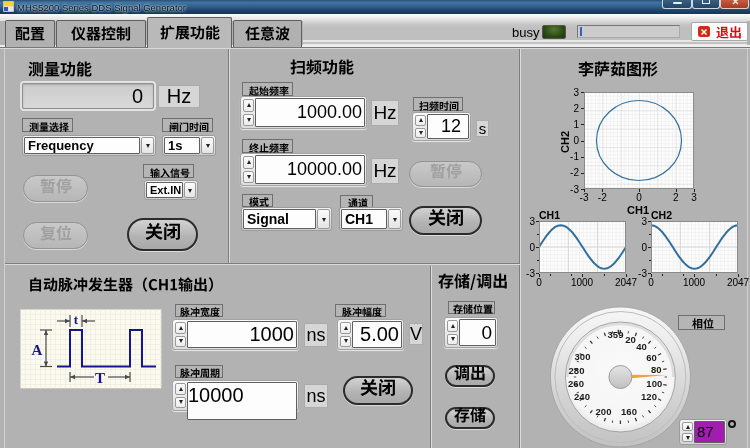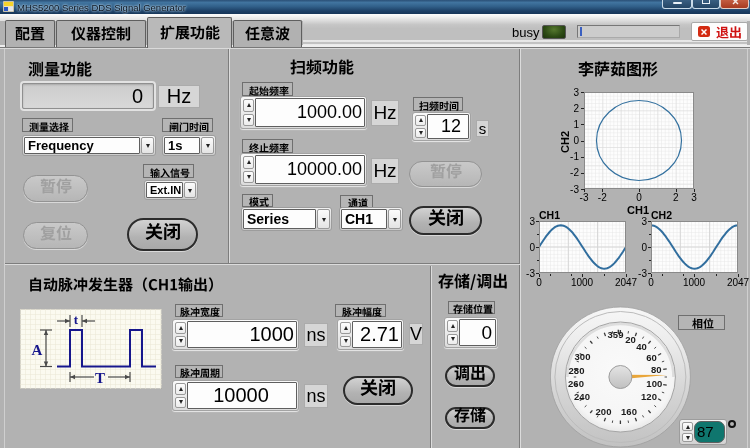--- a/index.html
+++ b/index.html
@@ -202,21 +202,21 @@
   </div>
 <div style="position:absolute;left:255px;top:155px;width:110px;height:29px;background:#fdfdfd;border:1px solid #5f5f5f;border-radius:1px;box-sizing:border-box;font:normal 18px 'Liberation Sans',sans-serif;color:#000;text-align:right;padding-right:2px;line-height:27px;white-space:nowrap;overflow:hidden">10000.00</div>
 <div style="position:absolute;left:371px;top:158px;width:28px;height:26px;background:#d6d6d6;border:1px solid #ababab;box-sizing:border-box;font:19px 'Liberation Sans',sans-serif;color:#000;text-align:center;line-height:24px">Hz</div>
 <div style="position:absolute;left:242px;top:194px;width:31px;height:13px;border:1px solid #6f6f6f;background:#b5b5b5;box-sizing:border-box">
     <div style="position:absolute;left:5.5px;top:0.0px"><svg width="20" height="12" viewBox="0 0 20 12" fill="#000">
         <path transform="translate(0.0 8.8) scale(0.010000 -0.010000)" d="M512 404H787V360H512ZM512 525H787V482H512ZM720 850V781H604V850H490V781H373V683H490V626H604V683H720V626H836V683H949V781H836V850ZM401 608V277H593C591 257 588 237 585 219H355V120H546C509 68 442 31 317 6C340 -17 368 -61 378 -90C543 -50 625 12 667 99C717 7 793 -57 906 -88C922 -58 955 -12 980 11C890 29 823 66 778 120H953V219H703L710 277H903V608ZM151 850V663H42V552H151V527C123 413 74 284 18 212C38 180 64 125 76 91C103 133 129 190 151 254V-89H264V365C285 323 304 280 315 250L386 334C369 363 293 479 264 517V552H355V663H264V850Z"></path>
         <path transform="translate(10.0 8.8) scale(0.010000 -0.010000)" d="M543 846C543 790 544 734 546 679H51V562H552C576 207 651 -90 823 -90C918 -90 959 -44 977 147C944 160 899 189 872 217C867 90 855 36 834 36C761 36 699 269 678 562H951V679H856L926 739C897 772 839 819 793 850L714 784C754 754 803 712 831 679H673C671 734 671 790 672 846ZM51 59 84 -62C214 -35 392 2 556 38L548 145L360 111V332H522V448H89V332H240V90C168 78 103 67 51 59Z"></path>
       </svg></div>
   </div>
 <div style="position:absolute;left:241px;top:207px;width:91px;height:24px;background:linear-gradient(#f2f2f2,#cdcdcd);border:1px solid #9c9c9c;border-radius:3px;box-sizing:border-box"></div>
-<div style="position:absolute;left:243px;top:209px;width:73px;height:20px;background:#fdfdfd;border:1px solid #5f5f5f;border-radius:1px;box-sizing:border-box;font:bold 14px 'Liberation Sans',sans-serif;color:#000;text-align:left;padding-left:3px;line-height:18px;white-space:nowrap;overflow:hidden">Series</div>
+<div style="position:absolute;left:243px;top:209px;width:73px;height:20px;background:#fdfdfd;border:1px solid #5f5f5f;border-radius:1px;box-sizing:border-box;font:bold 14px 'Liberation Sans',sans-serif;color:#000;text-align:left;padding-left:3px;line-height:18px;white-space:nowrap;overflow:hidden">Signal</div>
 <div style="position:absolute;left:317px;top:209px;width:13px;height:20px;background:linear-gradient(#fbfbfb,#e4e4e4);border:1px solid #999;border-radius:2px;box-sizing:border-box">
     <div style="position:absolute;left:50%;top:55%;transform:translate(-50%,-50%);width:0;height:0;border-left:2.5px solid transparent;border-right:2.5px solid transparent;border-top:4px solid #222"></div>
   </div>
 <div style="position:absolute;left:340px;top:195px;width:33px;height:13px;border:1px solid #6f6f6f;background:#b5b5b5;box-sizing:border-box">
     <div style="position:absolute;left:6.5px;top:0.0px"><svg width="20" height="12" viewBox="0 0 20 12" fill="#000">
         <path transform="translate(0.0 8.8) scale(0.010000 -0.010000)" d="M46 742C105 690 185 617 221 570L307 652C268 697 186 766 127 814ZM274 467H33V356H159V117C116 97 69 60 25 16L98 -85C141 -24 189 36 221 36C242 36 275 5 315 -18C385 -58 467 -69 591 -69C698 -69 865 -63 943 -59C945 -28 962 26 975 56C870 42 703 33 595 33C486 33 396 39 331 78C307 92 289 105 274 115ZM370 818V727H727C701 707 673 688 645 672C599 691 552 709 513 723L436 659C480 642 531 620 579 598H361V80H473V231H588V84H695V231H814V186C814 175 810 171 799 171C788 171 753 170 722 172C734 146 747 106 752 77C812 77 856 78 887 94C919 110 928 135 928 184V598H794L796 600L743 627C810 668 875 718 925 767L854 824L831 818ZM814 512V458H695V512ZM473 374H588V318H473ZM473 458V512H588V458ZM814 374V318H695V374Z"></path>
         <path transform="translate(10.0 8.8) scale(0.010000 -0.010000)" d="M45 753C95 701 158 628 183 581L282 648C253 695 188 764 137 813ZM491 359H762V305H491ZM491 228H762V173H491ZM491 489H762V435H491ZM378 574V88H880V574H653L682 633H953V730H791L852 818L737 850C722 814 696 766 672 730H515L566 752C554 782 524 826 500 858L399 816C416 790 436 757 450 730H312V633H554L540 574ZM279 491H45V380H164V106C120 86 71 51 25 8L97 -93C143 -36 194 23 229 23C254 23 287 -5 334 -29C408 -65 496 -77 616 -77C713 -77 875 -71 941 -67C943 -35 960 19 973 49C876 35 722 27 620 27C512 27 420 34 353 67C321 83 299 97 279 108Z"></path>
       </svg></div>
   </div>
 <div style="position:absolute;left:339px;top:207px;width:64px;height:24px;background:linear-gradient(#f2f2f2,#cdcdcd);border:1px solid #9c9c9c;border-radius:3px;box-sizing:border-box"></div>
@@ -436,21 +436,21 @@
   </div>
 <div class="ab" style="left:679px;top:419px;width:48px;height:26px;background:linear-gradient(#f4f4f4,#d2d2d2);border:1px solid #9c9c9c;border-radius:3px;box-sizing:border-box"></div>
 <div style="position:absolute;left:682px;top:422px;width:11px;height:20px">
     <div style="background:linear-gradient(#fdfdfd,#ececec);border:1px solid #9a9a9a;border-radius:2px;box-sizing:border-box;position:absolute;left:0;top:0;width:11px;height:9.0px">
       <div style="position:absolute;left:50%;top:50%;transform:translate(-50%,-50%);width:0;height:0;border-left:2.5px solid transparent;border-right:2.5px solid transparent;border-bottom:4px solid #222"></div>
     </div>
     <div style="background:linear-gradient(#fdfdfd,#ececec);border:1px solid #9a9a9a;border-radius:2px;box-sizing:border-box;position:absolute;left:0;bottom:0;width:11px;height:9.0px">
       <div style="position:absolute;left:50%;top:50%;transform:translate(-50%,-50%);width:0;height:0;border-left:2.5px solid transparent;border-right:2.5px solid transparent;border-top:4px solid #222"></div>
     </div>
   </div>
-<div style="position:absolute;left:694px;top:421px;width:31px;height:22px;background:#0f766e;border:1px solid #5f5f5f;border-radius:7px;box-sizing:border-box;font:normal 15px 'Liberation Sans',sans-serif;color:#000;text-align:left;padding-left:2px;line-height:20px;white-space:nowrap;overflow:hidden">87</div>
+<div style="position:absolute;left:694px;top:421px;width:31px;height:22px;background:#a21caf;border:1px solid #5f5f5f;border-radius:1px;box-sizing:border-box;font:normal 15px 'Liberation Sans',sans-serif;color:#000;text-align:left;padding-left:2px;line-height:20px;white-space:nowrap;overflow:hidden">87</div>
 <div class="ab" style="left:728px;top:420px;width:8px;height:8px;border:2px solid #111;border-radius:50%;box-sizing:border-box"></div>
 <div style="position:absolute;left:28px;top:277px;width:195px;height:17px"><svg width="195" height="17" viewBox="0 0 195 17" fill="#000">
       <path transform="translate(0.0 13.2) scale(0.015000 -0.015000)" d="M265 391H743V288H265ZM265 502V605H743V502ZM265 177H743V73H265ZM428 851C423 812 412 763 400 720H144V-89H265V-38H743V-87H870V720H526C542 755 558 795 573 835Z"></path>
       <path transform="translate(15.0 13.2) scale(0.015000 -0.015000)" d="M81 772V667H474V772ZM90 20 91 22V19C120 38 163 52 412 117L423 70L519 100C498 65 473 32 443 3C473 -16 513 -59 532 -88C674 53 716 264 730 517H833C824 203 814 81 792 53C781 40 772 37 755 37C733 37 691 37 643 41C663 8 677 -42 679 -76C731 -78 782 -78 814 -73C849 -66 872 -56 897 -21C931 25 941 172 951 578C951 593 952 632 952 632H734L736 832H617L616 632H504V517H612C605 358 584 220 525 111C507 180 468 286 432 367L335 341C351 303 367 260 381 217L211 177C243 255 274 345 295 431H492V540H48V431H172C150 325 115 223 102 193C86 156 72 133 52 127C66 97 84 42 90 20Z"></path>
       <path transform="translate(30.0 13.2) scale(0.015000 -0.015000)" d="M505 751C602 727 742 684 810 655L856 760C784 787 643 826 549 844ZM403 481V370H496C475 268 435 175 381 119V815H78V449C78 302 74 99 17 -39C43 -49 90 -75 111 -93C150 -1 168 123 176 242H273V41C273 29 269 25 258 25C246 25 214 24 182 26C196 -4 210 -57 212 -87C273 -87 313 -84 343 -65C373 -46 381 -12 381 40V80C401 56 423 26 433 5C538 97 597 260 619 465L549 483L530 481ZM183 706H273V586H183ZM183 478H273V353H182L183 449ZM456 667V553H636V43C636 29 631 25 616 24C602 24 555 24 512 26C527 -5 542 -57 546 -90C619 -90 668 -87 704 -68C739 -49 749 -16 749 41V235C789 140 839 60 901 4C920 35 959 79 986 100C911 155 851 245 806 349C855 392 915 454 974 509L868 588C843 547 805 495 768 451L749 518V667Z"></path>
       <path transform="translate(45.0 13.2) scale(0.015000 -0.015000)" d="M46 703C105 655 180 585 213 538L305 631C269 678 191 742 132 786ZM27 79 138 4C194 103 252 218 303 326L207 400C150 282 78 156 27 79ZM572 550V352H449V550ZM693 550H820V352H693ZM572 849V671H331V185H449V231H572V-90H693V231H820V190H944V671H693V849Z"></path>
       <path transform="translate(60.0 13.2) scale(0.015000 -0.015000)" d="M668 791C706 746 759 683 784 646L882 709C855 745 800 805 761 846ZM134 501C143 516 185 523 239 523H370C305 330 198 180 19 85C48 62 91 14 107 -12C229 55 320 142 389 248C420 197 456 151 496 111C420 67 332 35 237 15C260 -12 287 -59 301 -91C409 -63 509 -24 595 31C680 -25 782 -66 904 -91C920 -58 953 -8 979 18C870 36 776 67 697 109C779 185 844 282 884 407L800 446L778 441H484C494 468 503 495 512 523H945L946 638H541C555 700 566 766 575 835L440 857C431 780 419 707 403 638H265C291 689 317 751 334 809L208 829C188 750 150 671 138 651C124 628 110 614 95 609C107 580 126 526 134 501ZM593 179C542 221 500 270 467 325H713C682 269 641 220 593 179Z"></path>
       <path transform="translate(75.0 13.2) scale(0.015000 -0.015000)" d="M208 837C173 699 108 562 30 477C60 461 114 425 138 405C171 445 202 495 231 551H439V374H166V258H439V56H51V-61H955V56H565V258H865V374H565V551H904V668H565V850H439V668H284C303 714 319 761 332 809Z"></path>
       <path transform="translate(90.0 13.2) scale(0.015000 -0.015000)" d="M227 708H338V618H227ZM648 708H769V618H648ZM606 482C638 469 676 450 707 431H484C500 456 514 482 527 508L452 522V809H120V517H401C387 488 369 459 348 431H45V327H243C184 280 110 239 20 206C42 185 72 140 84 112L120 128V-90H230V-66H337V-84H452V227H292C334 258 371 292 404 327H571C602 291 639 257 679 227H541V-90H651V-66H769V-84H885V117L911 108C928 137 961 182 987 204C889 229 794 273 722 327H956V431H785L816 462C794 480 759 500 722 517H884V809H540V517H642ZM230 37V124H337V37ZM651 37V124H769V37Z"></path>
       <path transform="translate(105.0 13.2) scale(0.015000 -0.015000)" d="M663 380C663 166 752 6 860 -100L955 -58C855 50 776 188 776 380C776 572 855 710 955 818L860 860C752 754 663 594 663 380Z"></path>
@@ -520,40 +520,40 @@
   </div>
 <div style="position:absolute;left:337px;top:319px;width:67px;height:31px;background:linear-gradient(#fafafa,#dcdcdc);border:1px solid #a3a3a3;border-radius:3px;box-sizing:border-box;box-shadow:0 1px 1px rgba(255,255,255,.7)"></div>
 <div style="position:absolute;left:340px;top:322px;width:11px;height:25px">
     <div style="background:linear-gradient(#fdfdfd,#ececec);border:1px solid #9a9a9a;border-radius:2px;box-sizing:border-box;position:absolute;left:0;top:0;width:11px;height:11.5px">
       <div style="position:absolute;left:50%;top:50%;transform:translate(-50%,-50%);width:0;height:0;border-left:2.5px solid transparent;border-right:2.5px solid transparent;border-bottom:4px solid #222"></div>
     </div>
     <div style="background:linear-gradient(#fdfdfd,#ececec);border:1px solid #9a9a9a;border-radius:2px;box-sizing:border-box;position:absolute;left:0;bottom:0;width:11px;height:11.5px">
       <div style="position:absolute;left:50%;top:50%;transform:translate(-50%,-50%);width:0;height:0;border-left:2.5px solid transparent;border-right:2.5px solid transparent;border-top:4px solid #222"></div>
     </div>
   </div>
-<div style="position:absolute;left:352px;top:321px;width:50px;height:27px;background:#fdfdfd;border:1px solid #5f5f5f;border-radius:1px;box-sizing:border-box;font:normal 20px 'Liberation Sans',sans-serif;color:#000;text-align:right;padding-right:2px;line-height:25px;white-space:nowrap;overflow:hidden">2.71</div>
+<div style="position:absolute;left:352px;top:321px;width:50px;height:27px;background:#fdfdfd;border:1px solid #5f5f5f;border-radius:1px;box-sizing:border-box;font:normal 20px 'Liberation Sans',sans-serif;color:#000;text-align:right;padding-right:2px;line-height:25px;white-space:nowrap;overflow:hidden">5.00</div>
 <div style="position:absolute;left:409px;top:323px;width:14px;height:22px;background:#d6d6d6;border:1px solid #ababab;box-sizing:border-box;font:18px 'Liberation Sans',sans-serif;color:#000;text-align:center;line-height:20px">V</div>
 <div style="position:absolute;left:175px;top:365px;width:48px;height:13px;border:1px solid #6f6f6f;background:#b5b5b5;box-sizing:border-box">
     <div style="position:absolute;left:4.0px;top:0.0px"><svg width="40" height="12" viewBox="0 0 40 12" fill="#000">
         <path transform="translate(0.0 8.8) scale(0.010000 -0.010000)" d="M505 751C602 727 742 684 810 655L856 760C784 787 643 826 549 844ZM403 481V370H496C475 268 435 175 381 119V815H78V449C78 302 74 99 17 -39C43 -49 90 -75 111 -93C150 -1 168 123 176 242H273V41C273 29 269 25 258 25C246 25 214 24 182 26C196 -4 210 -57 212 -87C273 -87 313 -84 343 -65C373 -46 381 -12 381 40V80C401 56 423 26 433 5C538 97 597 260 619 465L549 483L530 481ZM183 706H273V586H183ZM183 478H273V353H182L183 449ZM456 667V553H636V43C636 29 631 25 616 24C602 24 555 24 512 26C527 -5 542 -57 546 -90C619 -90 668 -87 704 -68C739 -49 749 -16 749 41V235C789 140 839 60 901 4C920 35 959 79 986 100C911 155 851 245 806 349C855 392 915 454 974 509L868 588C843 547 805 495 768 451L749 518V667Z"></path>
         <path transform="translate(10.0 8.8) scale(0.010000 -0.010000)" d="M46 703C105 655 180 585 213 538L305 631C269 678 191 742 132 786ZM27 79 138 4C194 103 252 218 303 326L207 400C150 282 78 156 27 79ZM572 550V352H449V550ZM693 550H820V352H693ZM572 849V671H331V185H449V231H572V-90H693V231H820V190H944V671H693V849Z"></path>
         <path transform="translate(20.0 8.8) scale(0.010000 -0.010000)" d="M127 802V453C127 307 119 113 23 -18C49 -32 100 -72 120 -94C229 51 246 289 246 453V691H782V44C782 27 776 21 758 21C741 21 682 20 630 23C646 -7 663 -57 667 -88C754 -88 811 -87 850 -69C889 -49 902 -19 902 43V802ZM449 676V609H299V518H449V455H278V360H740V455H563V518H720V609H563V676ZM315 303V-25H423V30H702V303ZM423 212H591V121H423Z"></path>
         <path transform="translate(30.0 8.8) scale(0.010000 -0.010000)" d="M154 142C126 82 75 19 22 -21C49 -37 96 -71 118 -92C172 -43 231 35 268 109ZM822 696V579H678V696ZM303 97C342 50 391 -15 411 -55L493 -8L484 -24C510 -35 560 -71 579 -92C633 -2 658 123 670 243H822V44C822 29 816 24 802 24C787 24 738 23 696 26C711 -4 726 -57 730 -88C805 -89 856 -86 891 -67C926 -48 937 -16 937 43V805H565V437C565 306 560 137 502 11C476 51 431 106 394 147ZM822 473V350H676L678 437V473ZM353 838V732H228V838H120V732H42V627H120V254H30V149H525V254H463V627H532V732H463V838ZM228 627H353V568H228ZM228 477H353V413H228ZM228 321H353V254H228Z"></path>
       </svg></div>
   </div>
 <div style="position:absolute;left:172px;top:380px;width:127px;height:31px;background:linear-gradient(#fafafa,#dcdcdc);border:1px solid #a3a3a3;border-radius:3px;box-sizing:border-box;box-shadow:0 1px 1px rgba(255,255,255,.7)"></div>
 <div style="position:absolute;left:175px;top:383px;width:11px;height:25px">
     <div style="background:linear-gradient(#fdfdfd,#ececec);border:1px solid #9a9a9a;border-radius:2px;box-sizing:border-box;position:absolute;left:0;top:0;width:11px;height:11.5px">
       <div style="position:absolute;left:50%;top:50%;transform:translate(-50%,-50%);width:0;height:0;border-left:2.5px solid transparent;border-right:2.5px solid transparent;border-bottom:4px solid #222"></div>
     </div>
     <div style="background:linear-gradient(#fdfdfd,#ececec);border:1px solid #9a9a9a;border-radius:2px;box-sizing:border-box;position:absolute;left:0;bottom:0;width:11px;height:11.5px">
       <div style="position:absolute;left:50%;top:50%;transform:translate(-50%,-50%);width:0;height:0;border-left:2.5px solid transparent;border-right:2.5px solid transparent;border-top:4px solid #222"></div>
     </div>
   </div>
-<div style="position:absolute;left:187px;top:382px;width:110px;height:27px;background:#fdfdfd;border:1px solid #5f5f5f;border-radius:1px;box-sizing:border-box;font:normal 20px 'Liberation Sans',sans-serif;color:#000;text-align:center;padding-right:2px;line-height:25px;white-space:nowrap;overflow:hidden">10000</div>
+<div style="position:absolute;left:187px;top:382px;width:110px;height:38px;background:#fdfdfd;border:1px solid #5f5f5f;border-radius:1px;box-sizing:border-box;font:normal 20px 'Liberation Sans',sans-serif;color:#000;text-align:left;padding-right:2px;line-height:25px;white-space:nowrap;overflow:hidden">10000</div>
 <div style="position:absolute;left:304px;top:384px;width:24px;height:24px;background:#d6d6d6;border:1px solid #ababab;box-sizing:border-box;font:18px 'Liberation Sans',sans-serif;color:#000;text-align:center;line-height:22px">ns</div>
 <div style="position:absolute;left:343px;top:376px;width:70px;height:29px;background:linear-gradient(#d2d2d2,#b2b2b2 60%,#a9a9a9);border:2px solid #2c2c2c;border-radius:14.5px;box-sizing:border-box;box-shadow:0 1px 0 rgba(255,255,255,.5)">
     <div style="position:absolute;left:50%;top:50%;transform:translate(-50%,-50%)"><svg width="36" height="21" viewBox="0 0 36 21" fill="#000">
         <path transform="translate(0.0 15.8) scale(0.018000 -0.018000)" d="M204 796C237 752 273 693 293 647H127V528H438V401V391H60V272H414C374 180 273 89 30 19C62 -9 102 -61 119 -89C349 -18 467 78 526 179C610 51 727 -37 894 -84C912 -48 950 7 979 35C806 72 682 155 605 272H943V391H579V398V528H891V647H723C756 695 790 752 822 806L691 849C668 787 628 706 590 647H350L411 681C391 728 348 797 305 847Z"></path>
         <path transform="translate(18.0 15.8) scale(0.018000 -0.018000)" d="M67 609V-88H187V609ZM82 788C129 740 184 672 206 627L306 693C281 739 223 803 175 848ZM541 652V522H239V408H468C401 319 302 236 194 181C219 162 258 117 276 92C378 150 470 227 541 318V126C541 112 536 108 519 107C502 106 444 106 393 109C409 77 426 26 431 -7C512 -7 571 -4 612 14C653 32 665 63 665 124V408H780V522H665V652ZM346 802V691H821V41C821 26 816 21 800 20C786 20 737 20 696 22C711 -7 727 -56 731 -86C805 -87 856 -84 891 -66C927 -47 938 -18 938 39V802Z"></path>
       </svg></div>
   </div>
 <div style="position:absolute;left:438px;top:273px;width:70px;height:18px"><svg width="70" height="18" viewBox="0 0 70 18" fill="#000">
       <path transform="translate(0.0 14.1) scale(0.016000 -0.016000)" d="M603 344V275H349V163H603V40C603 27 598 23 582 22C566 22 506 22 456 25C471 -9 485 -56 490 -90C570 -91 629 -89 671 -73C714 -55 724 -23 724 37V163H962V275H724V312C791 359 858 418 909 472L833 533L808 527H426V419H700C669 391 634 364 603 344ZM368 850C357 807 343 763 326 719H55V604H275C213 484 128 374 18 303C37 274 63 221 75 188C108 211 140 236 169 262V-88H290V398C337 462 377 532 410 604H947V719H459C471 753 483 786 493 820Z"></path>
       <path transform="translate(16.0 14.1) scale(0.016000 -0.016000)" d="M277 740C321 695 372 632 392 590L477 650C454 691 402 751 356 793ZM464 562V454H629C573 396 510 347 441 308C463 287 502 241 516 217L560 247V-87H661V-46H825V-83H931V366H696C722 394 748 423 772 454H968V562H847C893 637 932 718 964 805L858 833C842 787 823 743 802 700V752H710V850H602V752H497V652H602V562ZM710 652H776C758 621 739 591 719 562H710ZM661 118H825V50H661ZM661 203V270H825V203ZM340 -55C357 -36 386 -14 536 75C527 97 514 138 508 168L432 126V539H246V424H331V131C331 86 304 52 285 39C303 17 331 -29 340 -55ZM185 855C148 710 86 564 15 467C32 439 60 376 68 349C84 370 100 394 115 419V-87H218V627C245 693 268 761 286 827Z"></path>

